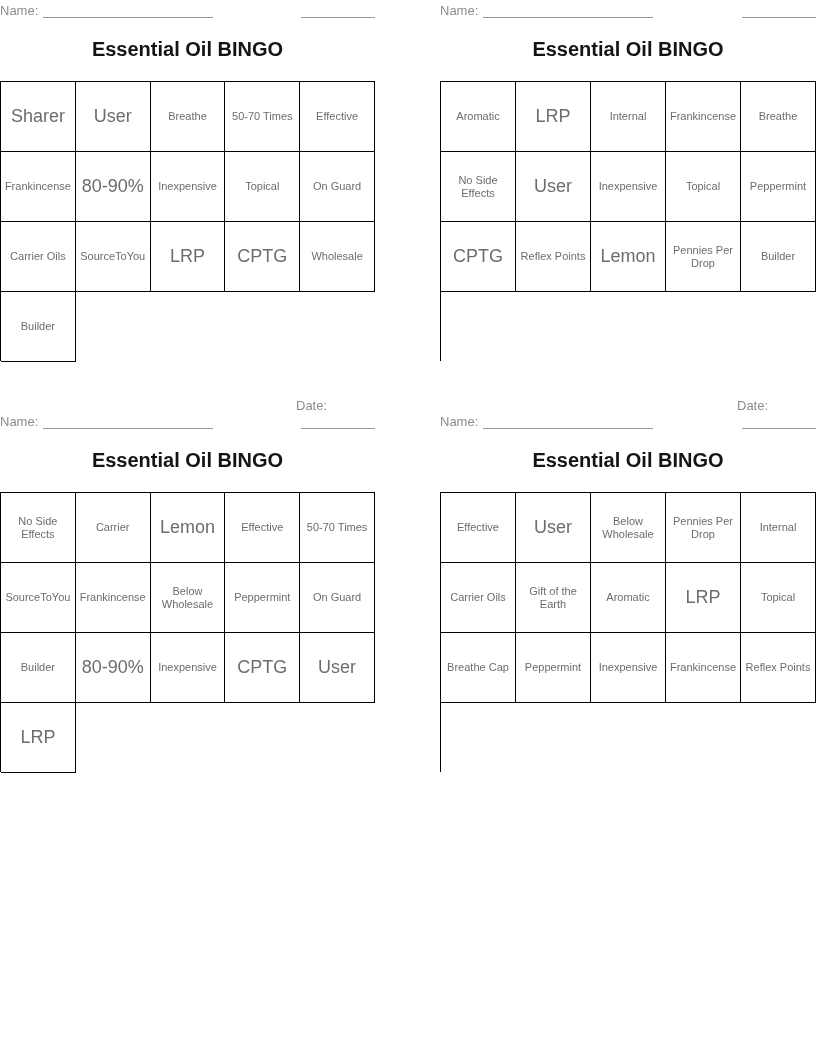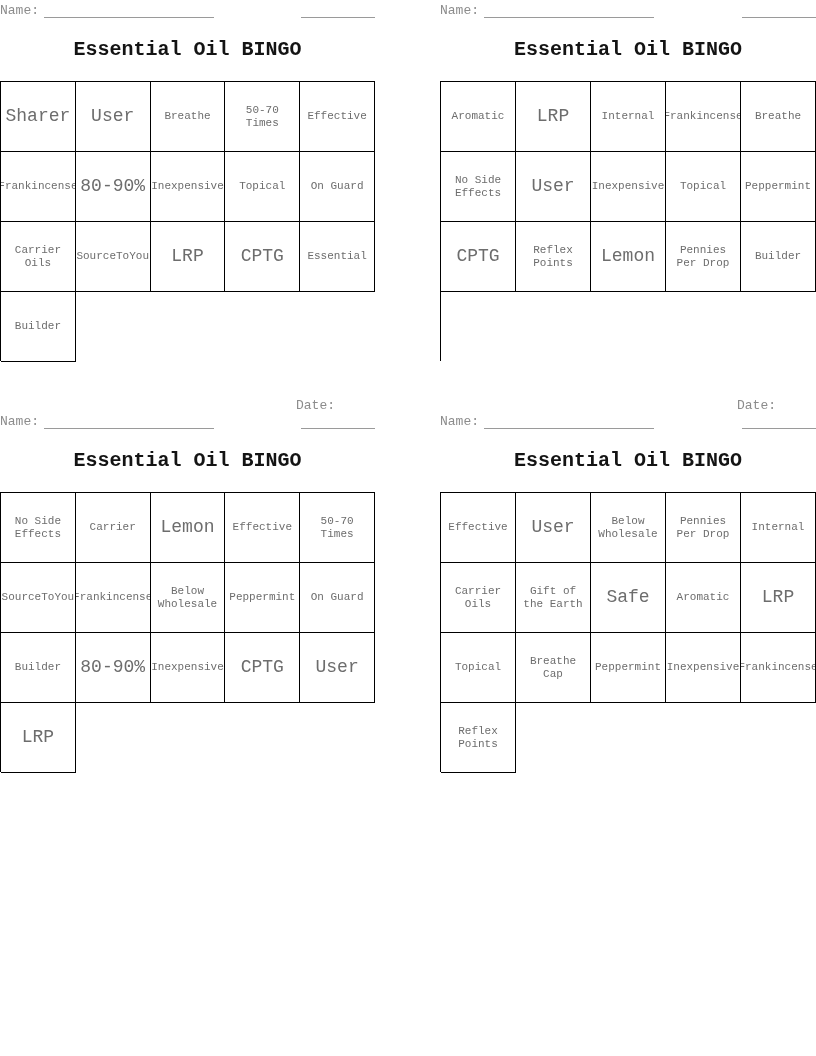--- a/index.html
+++ b/index.html
@@ -5,21 +5,21 @@
   html, body {
     margin: 0;
     padding: 0;
     background: #ffffff;
   }
   .page {
     position: relative;
     width: 816px;
     height: 840px;
     background: #ffffff;
-    font-family: Liberation Mono, monospace;
+    font-family: Liberation Sans, sans-serif;
     overflow: hidden;
   }
   .card {
     position: absolute;
     height: 361px;
   }
   .card.tl { left: 0;   top: 2;   width: 375px; }
   .card.tr { left: 440px; top: 2;   width: 376px; }
   .card.bl { left: 0;   top: 411px; width: 375px; }
   .card.br { left: 440px; top: 411px; width: 376px; }
@@ -100,21 +100,21 @@
         <div class="cell md">Effective</div>
         <div class="cell md">Frankincense</div>
         <div class="cell lg">80-90%</div>
         <div class="cell md">Inexpensive</div>
         <div class="cell md">Topical</div>
         <div class="cell md">On Guard</div>
         <div class="cell md">Carrier Oils</div>
         <div class="cell md">SourceToYou</div>
         <div class="cell lg">LRP</div>
         <div class="cell lg">CPTG</div>
-        <div class="cell md">Essential</div>
+        <div class="cell md">Wholesale</div>
         <div class="cell md">Builder</div>
       </div>
   </div>
 
   <div class="card tr">
     <div class="card-header">
       <span>Name:</span>
       <span class="hline name-line"></span>
       <span class="date-group">
         <span>Date:</span>
@@ -182,21 +182,20 @@
     </div>
     <div class="card-title">Essential Oil BINGO</div>
     <div class="grid">
         <div class="cell md">Effective</div>
         <div class="cell lg">User</div>
         <div class="cell md">Below Wholesale</div>
         <div class="cell md">Pennies Per Drop</div>
         <div class="cell md">Internal</div>
         <div class="cell md">Carrier Oils</div>
         <div class="cell md">Gift of the Earth</div>
-        <div class="cell lg">Safe</div>
         <div class="cell md">Aromatic</div>
         <div class="cell lg">LRP</div>
         <div class="cell md">Topical</div>
         <div class="cell md">Breathe Cap</div>
         <div class="cell md">Peppermint</div>
         <div class="cell md">Inexpensive</div>
         <div class="cell md">Frankincense</div>
         <div class="cell md">Reflex Points</div>
       </div>
   </div>

